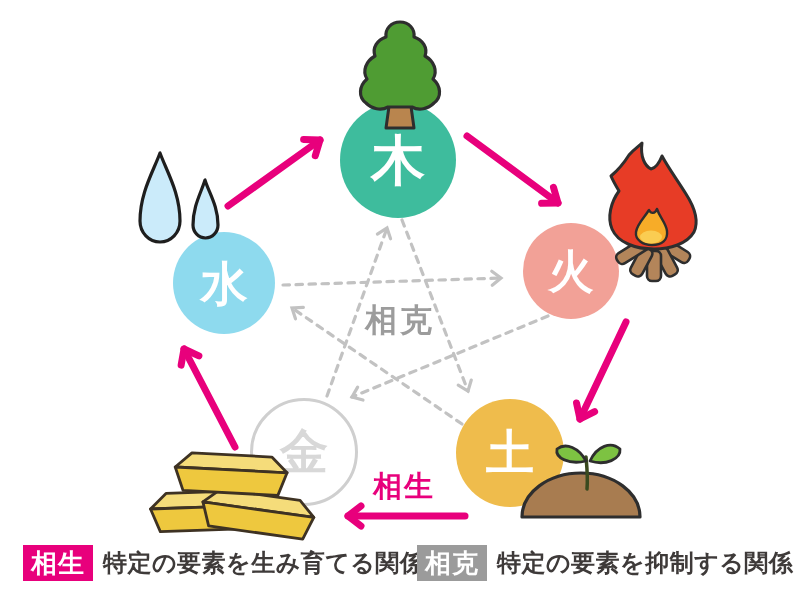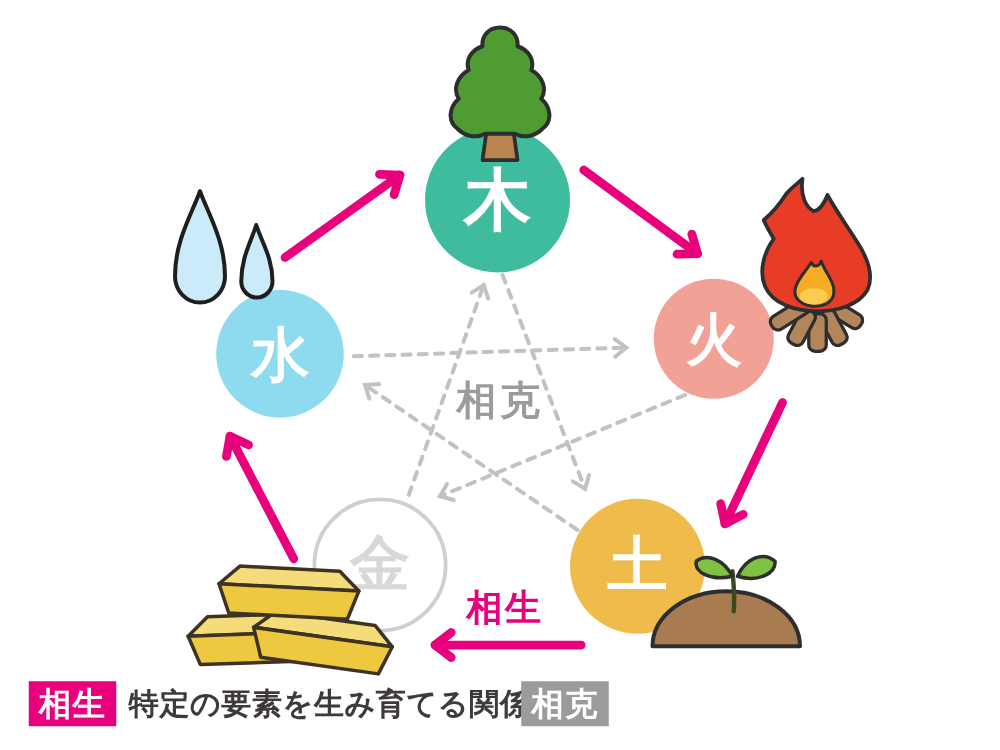--- a/index.html
+++ b/index.html
@@ -158,15 +158,16 @@
 
   <div class="center-label">相克</div>
   <div class="gen-label">相生</div>
 
   <div class="legend-group legend-gen">
     <span class="legend-badge badge-gen">相生</span>
     <span class="legend-desc">特定の要素を生み育てる関係</span>
   </div>
   <div class="legend-group legend-over">
     <span class="legend-badge badge-over">相克</span>
+    <span class="legend-desc">特定の要素を抑制する関係</span>
   </div>
 
 </div>
 
 </body></html>

